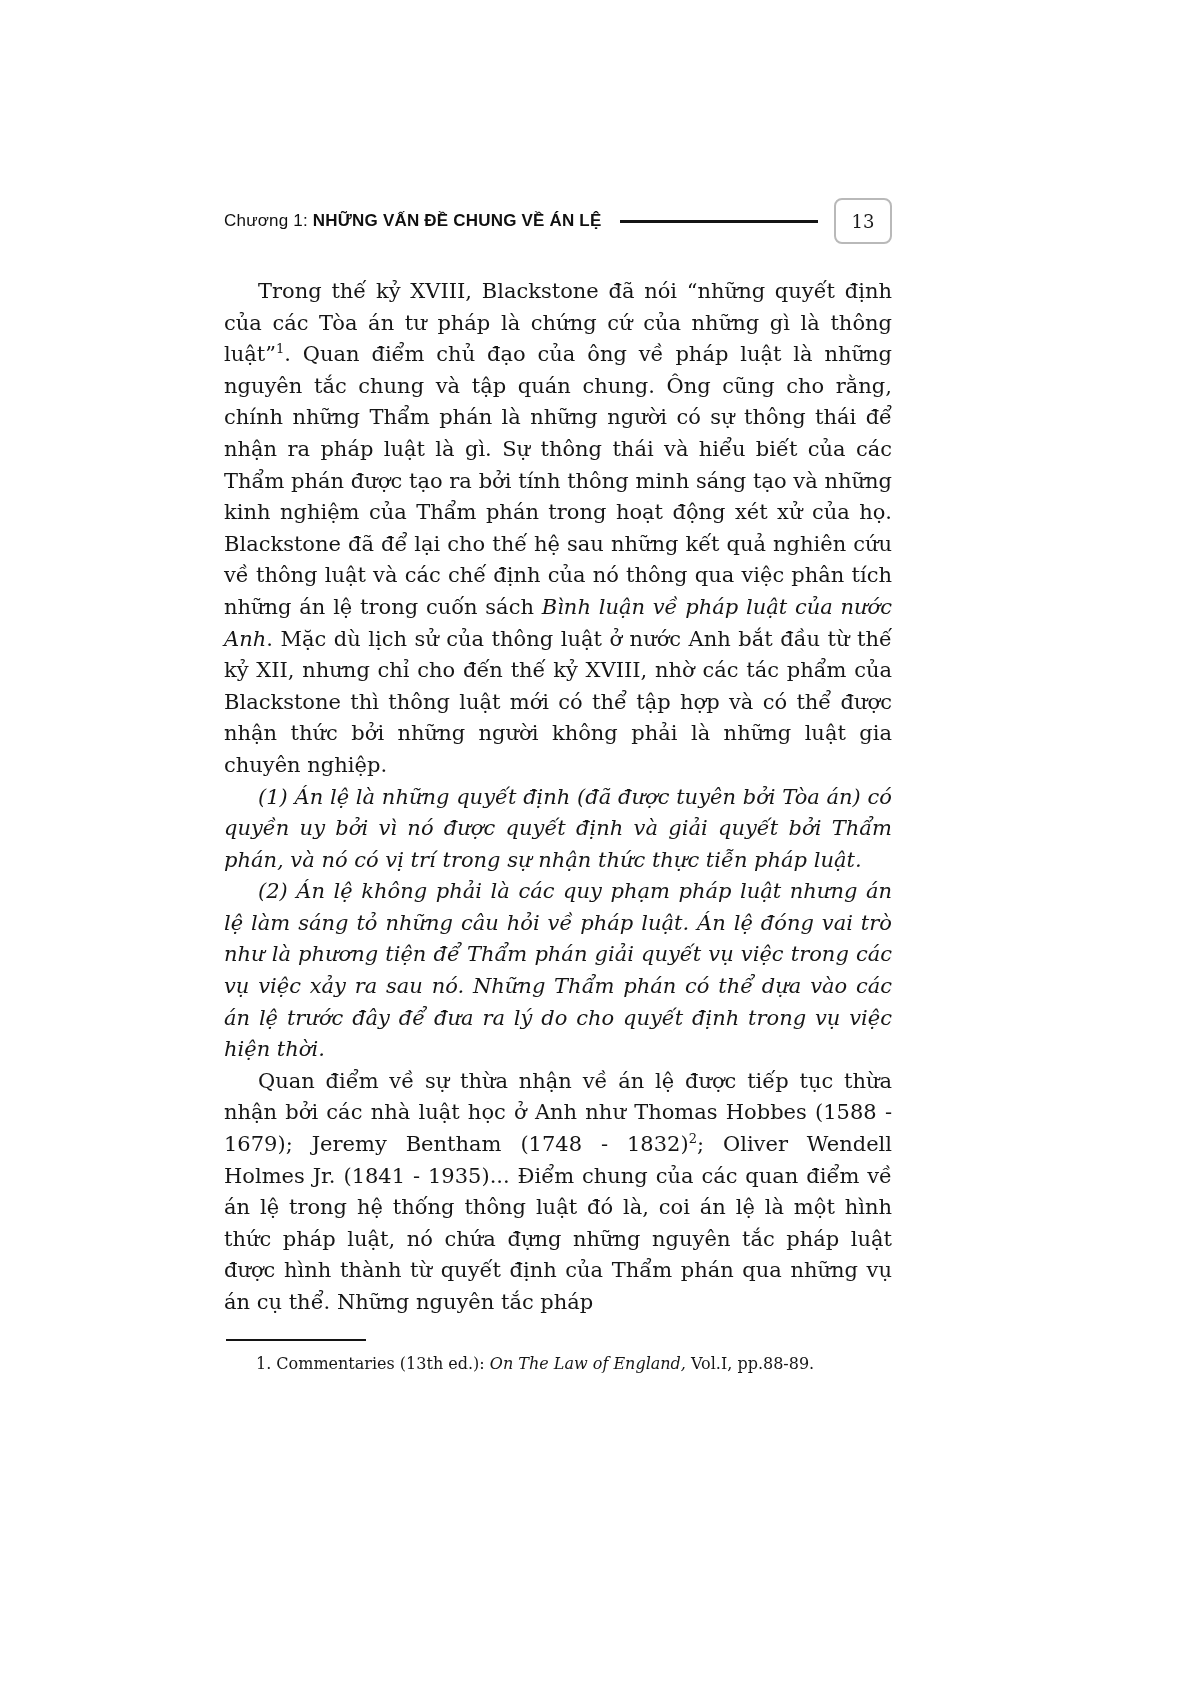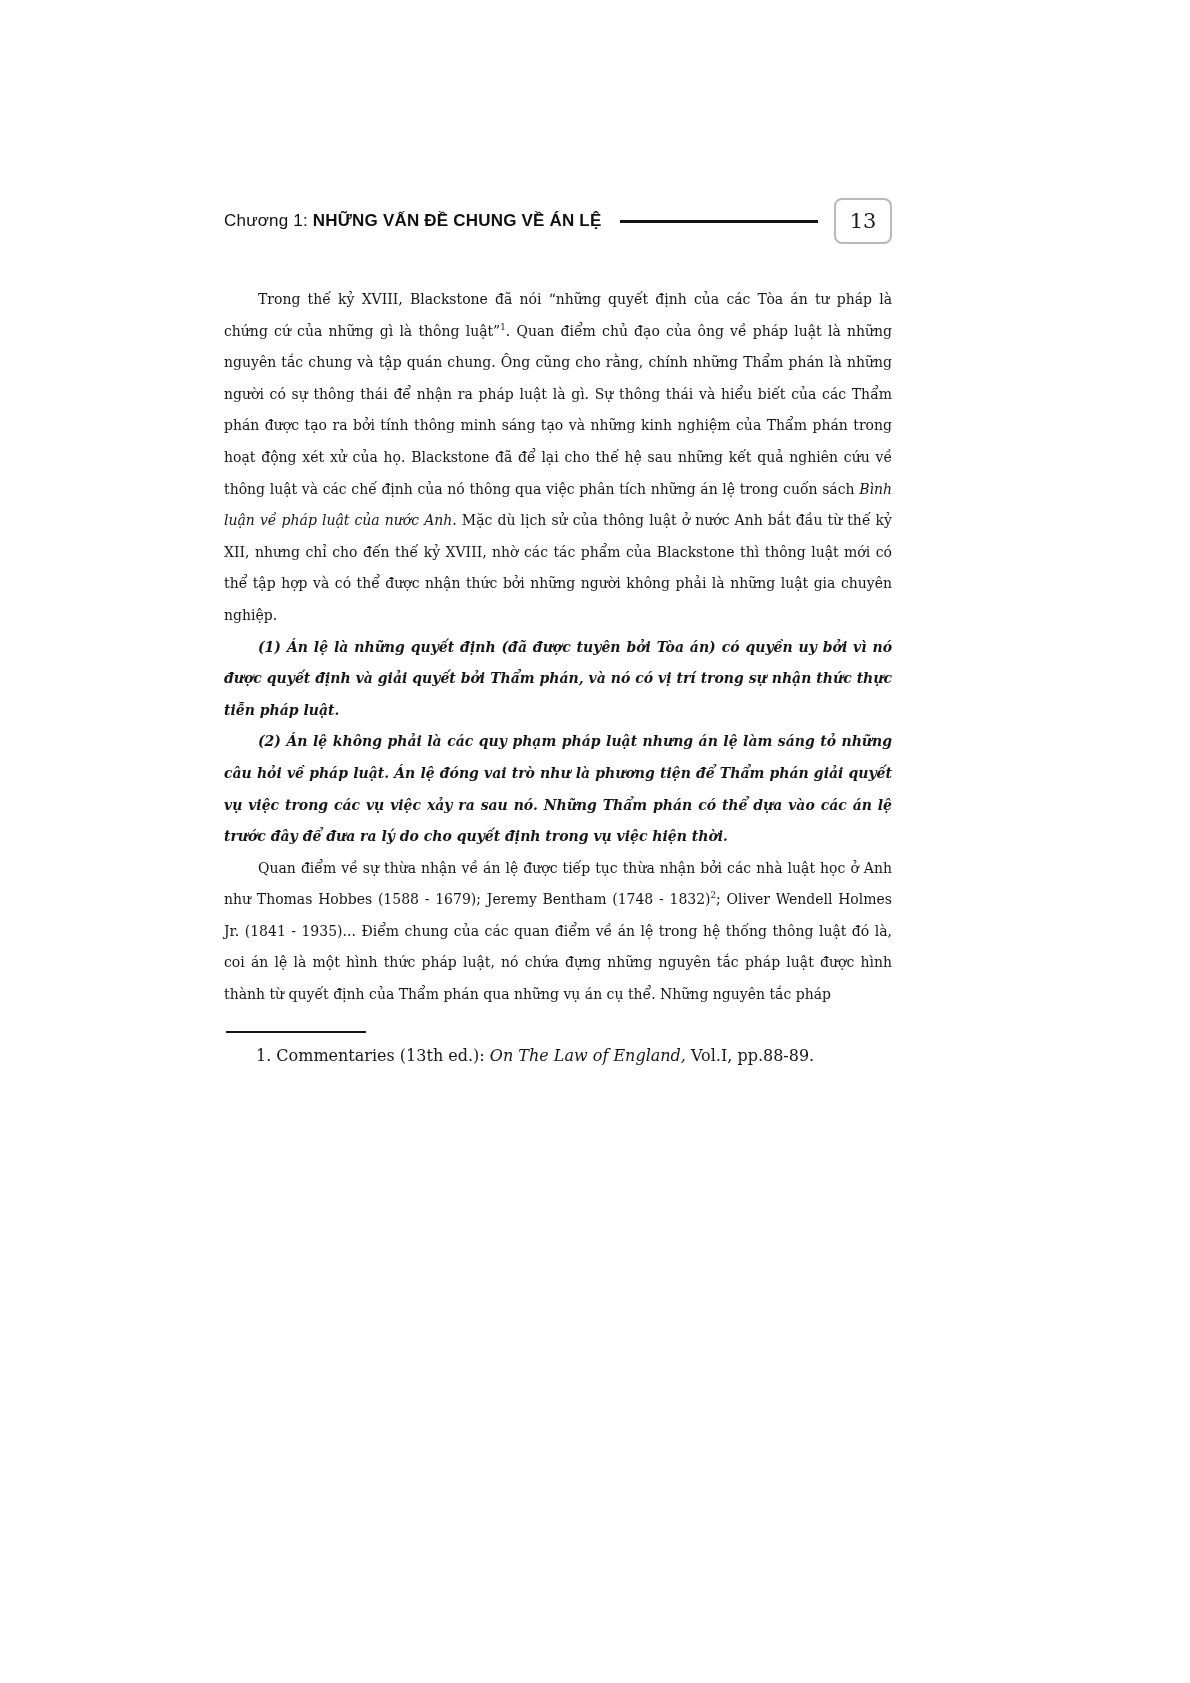--- a/index.html
+++ b/index.html
@@ -37,32 +37,32 @@
   .page-number-box {
     width: 58px;
     height: 46px;
     border: 2px solid #b9b9b9;
     border-radius: 8px;
     background: #ffffff;
     display: flex;
     align-items: center;
     justify-content: center;
     font-family: "DejaVu Serif", serif;
-    font-size: 21px;
+    font-size: 18px;
     color: #1a1a1a;
     flex: none;
   }
   .body-text {
-    margin-top: 40px;
-    font-size: 14px;
+    margin-top: 32px;
+    font-size: 21px;
     line-height: 31.6px;
     text-align: justify;
   }
   .para { text-indent: 34px; margin: 0; }
-  .para.italic { font-style: italic; font-weight: bold; }
+  .para.italic { font-style: italic; }
   .para em, .footnote em { font-style: italic; }
   sup { font-size: 0.62em; line-height: 0; vertical-align: super; }
   .footnotes {
     margin-top: 20px;
     font-size: 16px;
     line-height: 26px;
     text-align: justify;
   }
   .footnote-rule {
     width: 140px;

